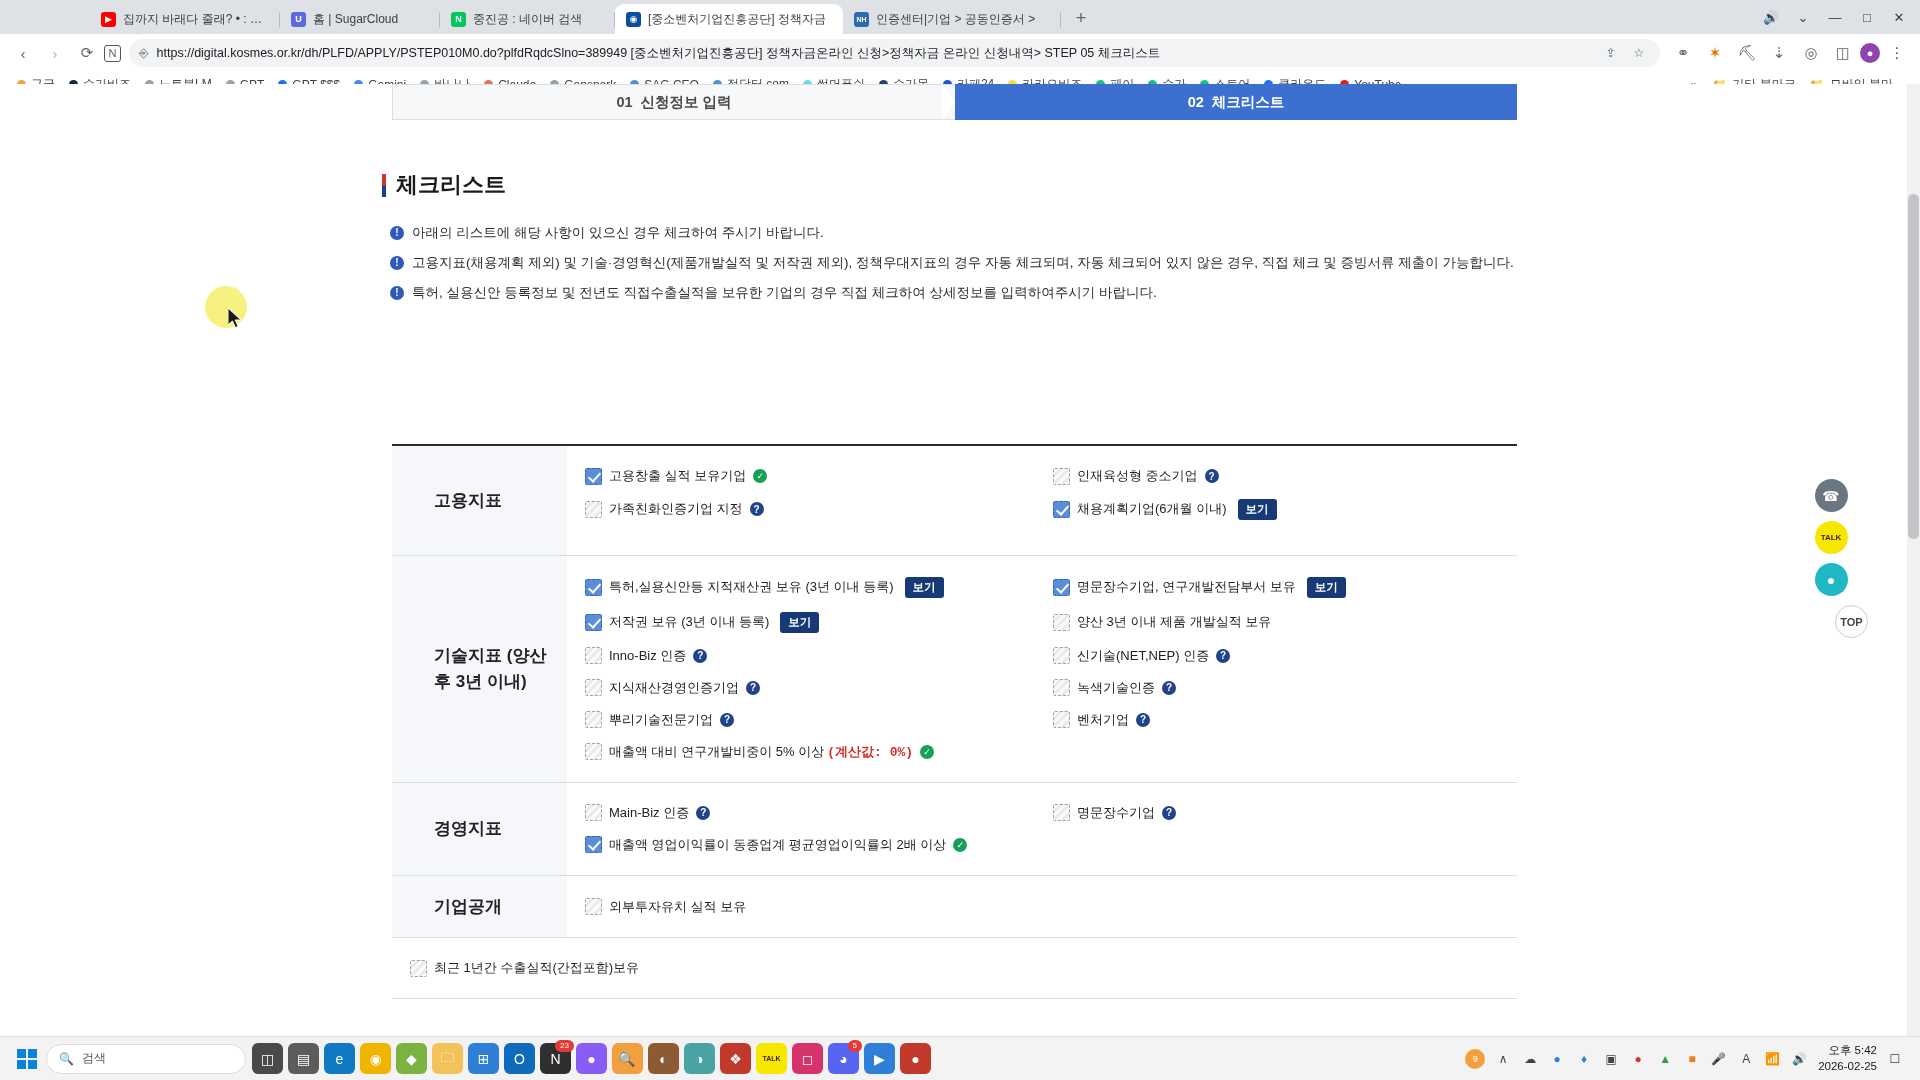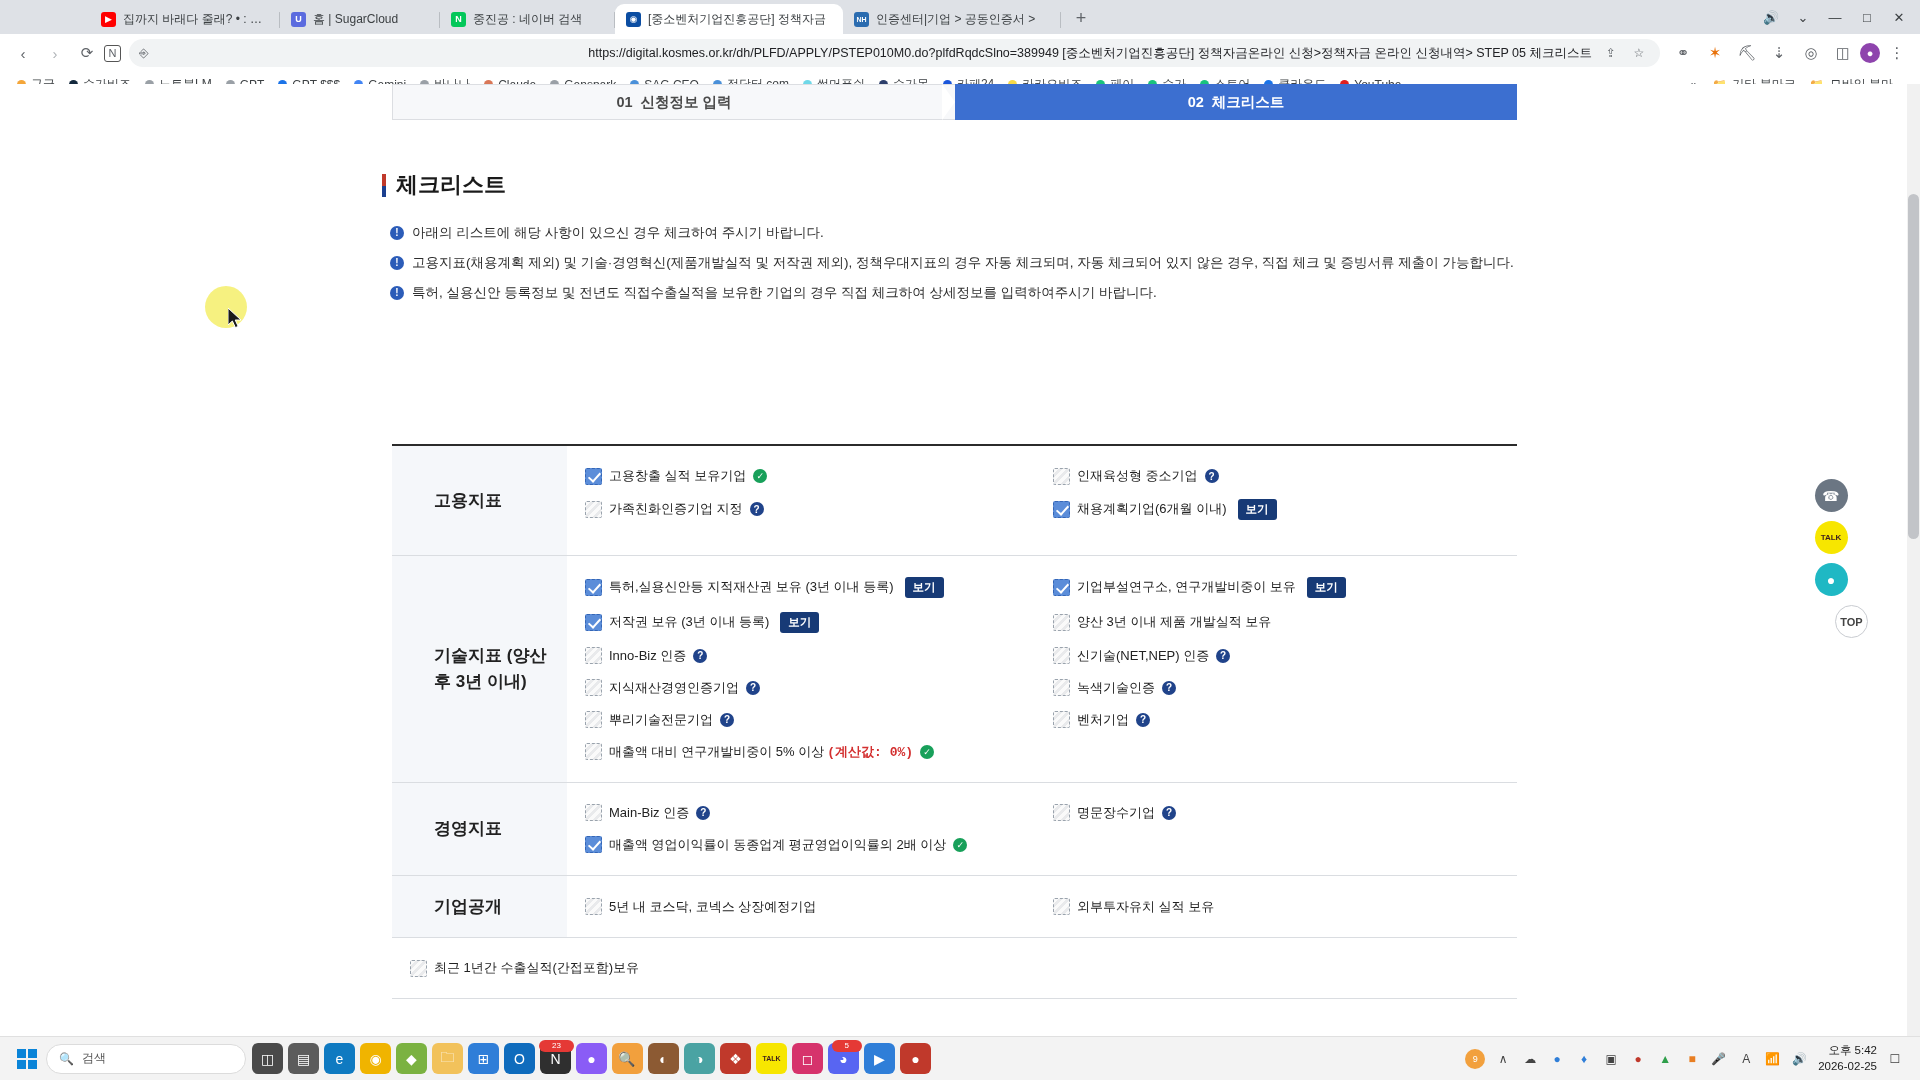--- a/index.html
+++ b/index.html
@@ -43,21 +43,21 @@
     height: 38px; background: #ffffff; display:flex; align-items:center;
     padding: 0 8px; gap: 2px;
   }
   .tbtn { width:30px;height:30px;display:flex;align-items:center;justify-content:center;
           color:#5f6368;font-size:15px;border-radius:50%;}
   .omnibox {
     flex: 1; height: 28px; background:#f1f3f4; border-radius:14px;
     display:flex; align-items:center; padding: 0 10px; gap:8px; margin: 0 6px;
     font-size: 12.5px; color:#202124; overflow:hidden; white-space:nowrap;
   }
-  .omnibox .urltext { overflow:hidden; text-overflow:ellipsis; white-space:nowrap; flex:1;text-align:right;}
+  .omnibox .urltext { overflow:hidden; text-overflow:ellipsis; white-space:nowrap; flex:1;}
   .omni-right { display:flex; align-items:center; gap:6px; }
   .tbtn-sm { width:22px;height:22px;display:flex;align-items:center;justify-content:center;
              color:#5f6368;font-size:12px;}
 
   .bookmarks {
     height: 26px; background:#fff; display:flex; align-items:center;
     padding: 0 10px; gap: 0px; font-size: 12px; color:#3c4043; white-space:nowrap;
     overflow:hidden; border-bottom:1px solid #e4e6e8;
   }
   .bm { display:flex;align-items:center;gap:5px;padding:2px 7px;border-radius:4px;}
@@ -156,21 +156,21 @@
   .start { width:38px;height:30px; display:flex;align-items:center;justify-content:center;}
   .winlogo { display:grid; grid-template-columns:9px 9px; grid-template-rows:9px 9px; gap:2px;}
   .winlogo i { background:#0a84d8; display:block; }
   .tsearch { width:200px;height:30px;background:#fff;border-radius:16px; display:flex;
              align-items:center; gap:8px; padding:0 12px; font-size:12px;color:#555;
              border:1px solid #dcdcdc; margin-right:6px;}
   .tbicons { display:flex; align-items:center; gap:5px; }
   .tbi { width:31px;height:31px; border-radius:6px; display:flex;align-items:center;justify-content:center;
          font-size:14px; position:relative; color:#fff;}
   .tbi .cnt { position:absolute; top:-3px; right:-3px; background:#e53935;color:#fff;
-              font-size:8px; border-radius:8px; padding:0 13px; min-width:12px; 
+              font-size:8px; border-radius:8px; padding:0 5px; min-width:12px; 
               line-height:12px;}
   .tray { margin-left:auto; display:flex; align-items:center; gap:9px; padding-right:8px;
           font-size:12px; color:#333;}
   .trayi { width:18px;height:18px;display:flex;align-items:center;justify-content:center;font-size:12px;color:#444;}
   .clock { text-align:right; font-size:11.5px; line-height:1.35; color:#1a1a1a; }
 </style>
 </head>
 <body>
 
 <div id="browser">
@@ -393,21 +393,21 @@
         <div class="crow">
           <div class="cat">기술지표 (양산 후 3년 이내)</div>
           <div class="items">
             <div class="citem">
               <span class="cbx on"></span>
               <span>특허,실용신안등 지적재산권 보유 (3년 이내 등록)</span>
               <span class="btn-view" style="margin-left: 4px;">보기</span>
             </div>
             <div class="citem">
               <span class="cbx on"></span>
-              <span>기업부설연구소, 연구개발비중이 보유</span>
+              <span>명문장수기업, 연구개발전담부서 보유</span>
               <span class="btn-view" style="margin-left: 4px;">보기</span>
             </div>
             <div class="citem">
               <span class="cbx on"></span>
               <span>저작권 보유 (3년 이내 등록)</span>
               <span class="btn-view" style="margin-left: 4px;">보기</span>
             </div>
             <div class="citem">
               <span class="cbx"></span>
               <span>양산 3년 이내 제품 개발실적 보유</span>
@@ -468,24 +468,20 @@
               <span class="cbx on"></span>
               <span>매출액 영업이익률이 동종업계 평균영업이익률의 2배 이상</span>
               <span class="badge-ok">✓</span>
             </div>
             <div class="citem"></div>
           </div>
         </div>
         <div class="crow">
           <div class="cat">기업공개</div>
           <div class="items">
-            <div class="citem">
-              <span class="cbx"></span>
-              <span>5년 내 코스닥, 코넥스 상장예정기업</span>
-            </div>
             <div class="citem">
               <span class="cbx"></span>
               <span>외부투자유치 실적 보유</span>
             </div>
           </div>
         </div>
         <div class="crow">
           <div class="items">
             <div class="citem">
               <span class="cbx"></span>

